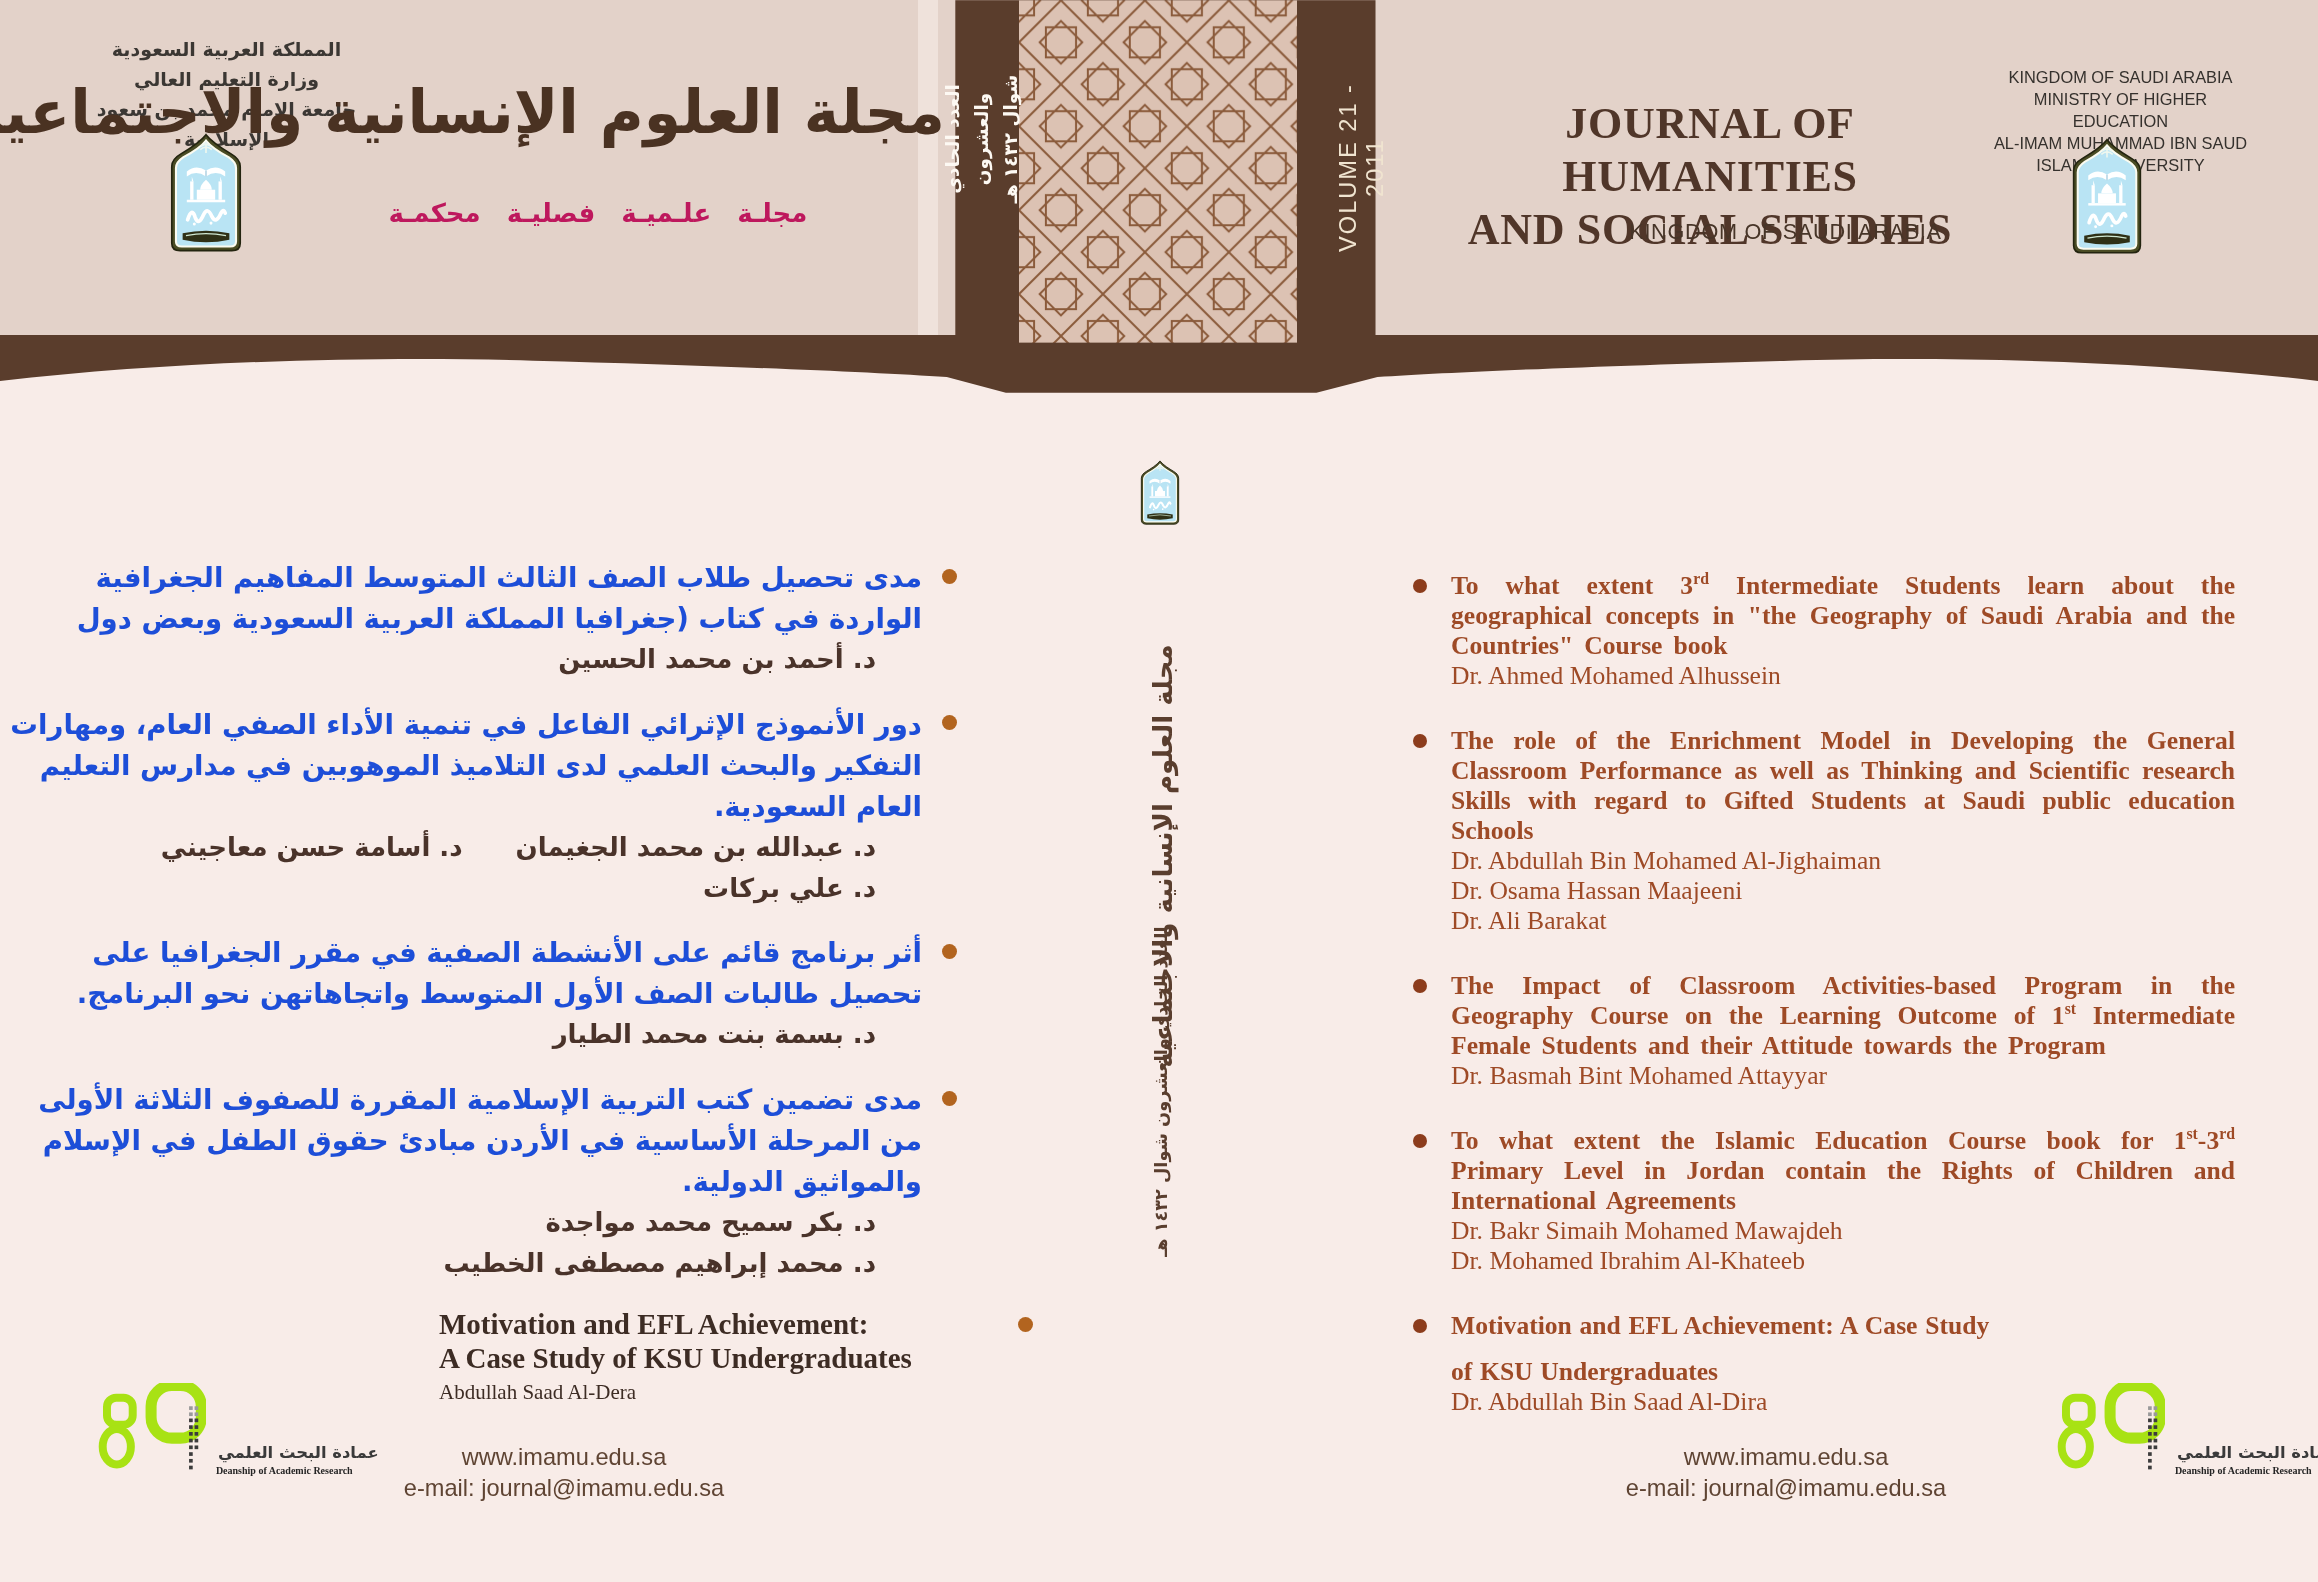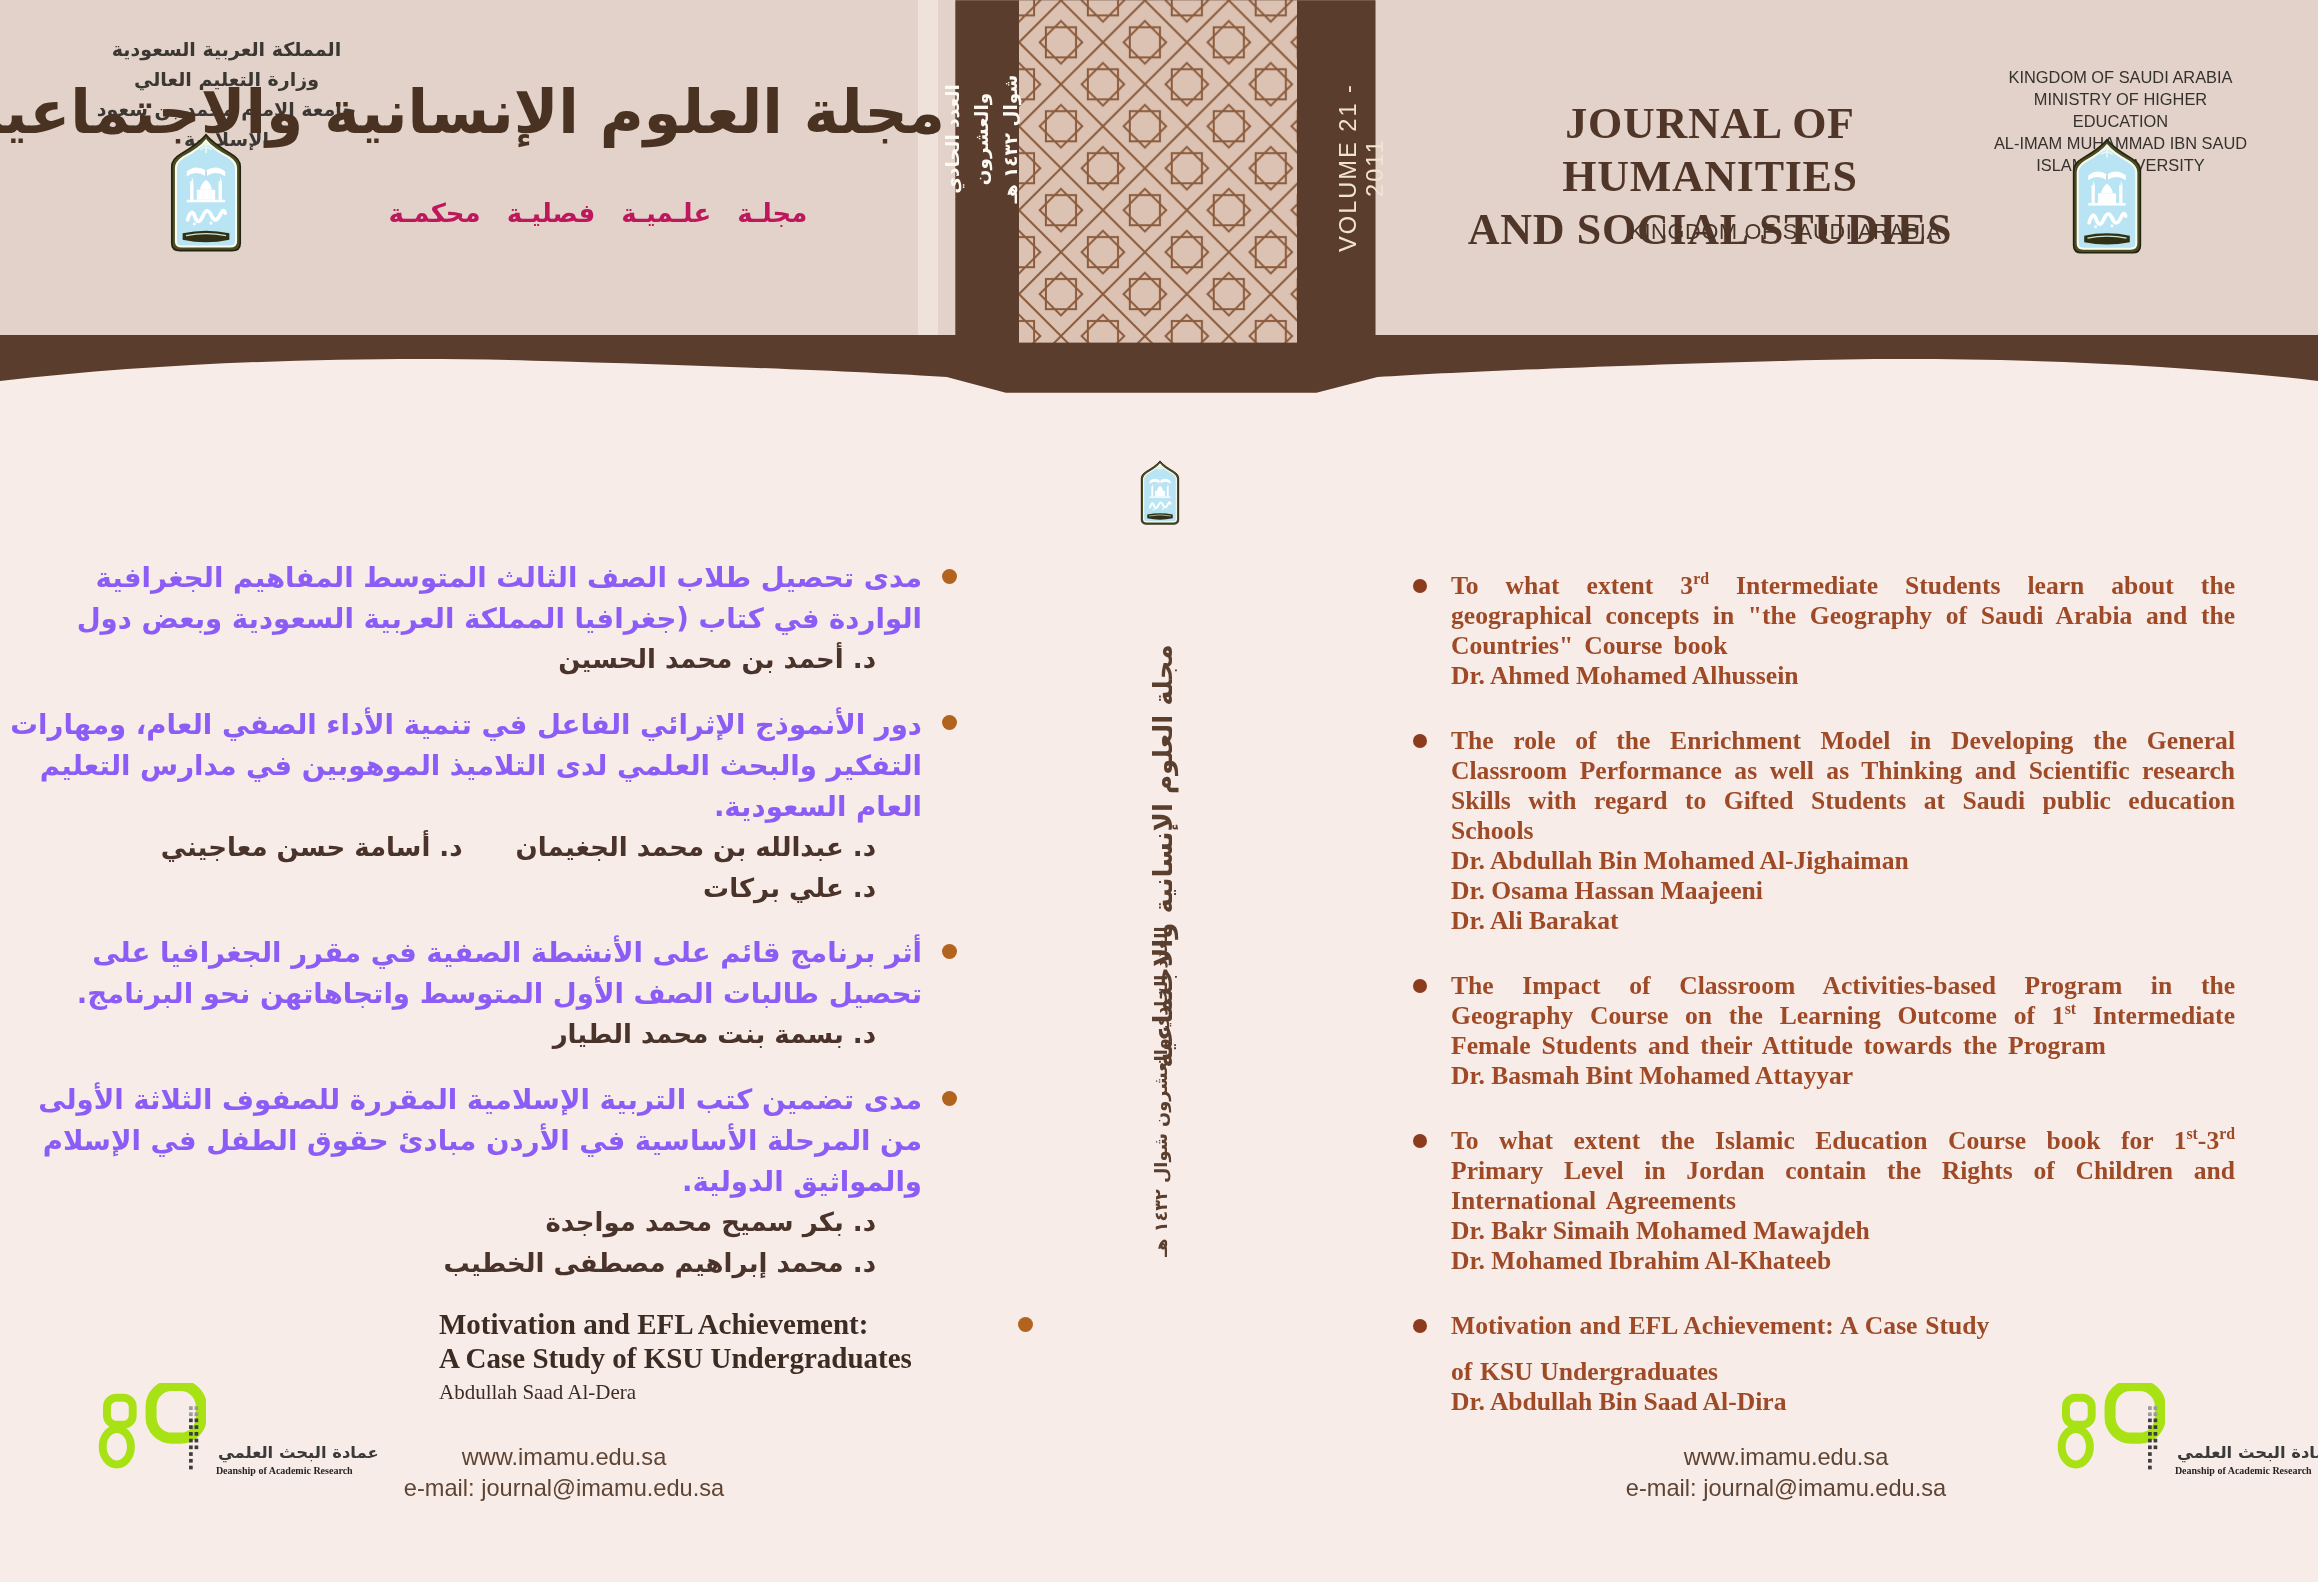--- a/index.html
+++ b/index.html
@@ -32,37 +32,37 @@
   .spine-volume{left:1233px;top:151px;width:236px;height:33px;
     font-family:"Liberation Sans",sans-serif;font-size:23.6px;letter-spacing:2px;color:#f0e4d0;}
   .spine-title-mid{left:1015px;top:777px;width:302px;height:37px;direction:rtl;white-space:nowrap;
     font-family:"DejaVu Sans",sans-serif;font-weight:700;font-size:26px;color:#5a3e2e;}
   .spine-issue-mid{left:1052px;top:1025px;width:223px;height:26px;direction:rtl;white-space:nowrap;
     font-family:"DejaVu Sans",sans-serif;font-weight:700;font-size:17.7px;color:#5a3e2e;}
   
   .left-list{left:364px;top:557px;width:558px;}
   .ar-item{position:relative;direction:rtl;text-align:right;margin-bottom:23.6px;}
   .ar-line{font-family:"DejaVu Sans",sans-serif;font-weight:700;font-size:27.6px;line-height:41px;
-    color:#8b5cf6;white-space:nowrap;}
+    color:#1d4ed8;white-space:nowrap;}
   .ar-author{font-family:"DejaVu Sans",sans-serif;font-weight:700;font-size:26px;line-height:41px;
     color:#4a332a;margin-left:0;margin-right:46px;white-space:nowrap;}
   .ar-author .gap{display:inline-block;width:53px;}
   .ar-item .bullet{position:absolute;right:-35px;top:11.8px;width:15px;height:15px;border-radius:50%;background:#b2641f;}
   .ar-item.en5{direction:ltr;text-align:left;margin-left:75px;}
   .en5-line{font-weight:700;font-size:29px;line-height:34px;color:#3d2c24;white-space:nowrap;}
   .en5-author{font-weight:400;font-size:21px;line-height:34px;color:#3d2c24;}
   .ar-item.en5 .bullet{right:-111px;top:9.2px;}
   
   .right-list{left:1451px;top:571px;width:784px;}
   .en-item{position:relative;margin-bottom:35px;}
   .en-para{font-weight:700;font-size:25.6px;line-height:30px;text-align:justify;word-spacing:4.6px;color:#9e4a26;}
   .en-para.left{text-align:left;word-spacing:1.3px;}
   .en-para.para-gap{margin-top:15.8px;}
   .en-para sup{font-size:15.8px;line-height:0;}
-  .en-author{font-weight:700;font-size:25.6px;line-height:30px;color:#9e4a26;}
+  .en-author{font-weight:400;font-size:25.6px;line-height:30px;color:#9e4a26;}
   .en-item .bullet{position:absolute;left:-38px;top:7.9px;width:13.8px;height:13.8px;border-radius:50%;background:#8c3c1c;}
   
   .deanship{display:flex;align-items:flex-start;}
   .deanship-left{left:98px;top:1383px;}
   .deanship-right{left:2057px;top:1383px;}
   .dean-labels{margin-left:3.9px;margin-top:60px;white-space:nowrap;}
   .dean-ar{font-family:"DejaVu Sans",sans-serif;font-weight:700;font-size:16.4px;color:#3a3a3a;direction:rtl;margin-left:8px;}
   .dean-en{font-weight:700;font-size:10px;color:#242424;margin-top:2.6px;padding-left:6px;}
   .website{text-align:center;font-family:"Liberation Sans",sans-serif;font-size:23.6px;line-height:31px;color:#5f4433;}
   .website-left{left:354px;top:1442px;width:420px;}

